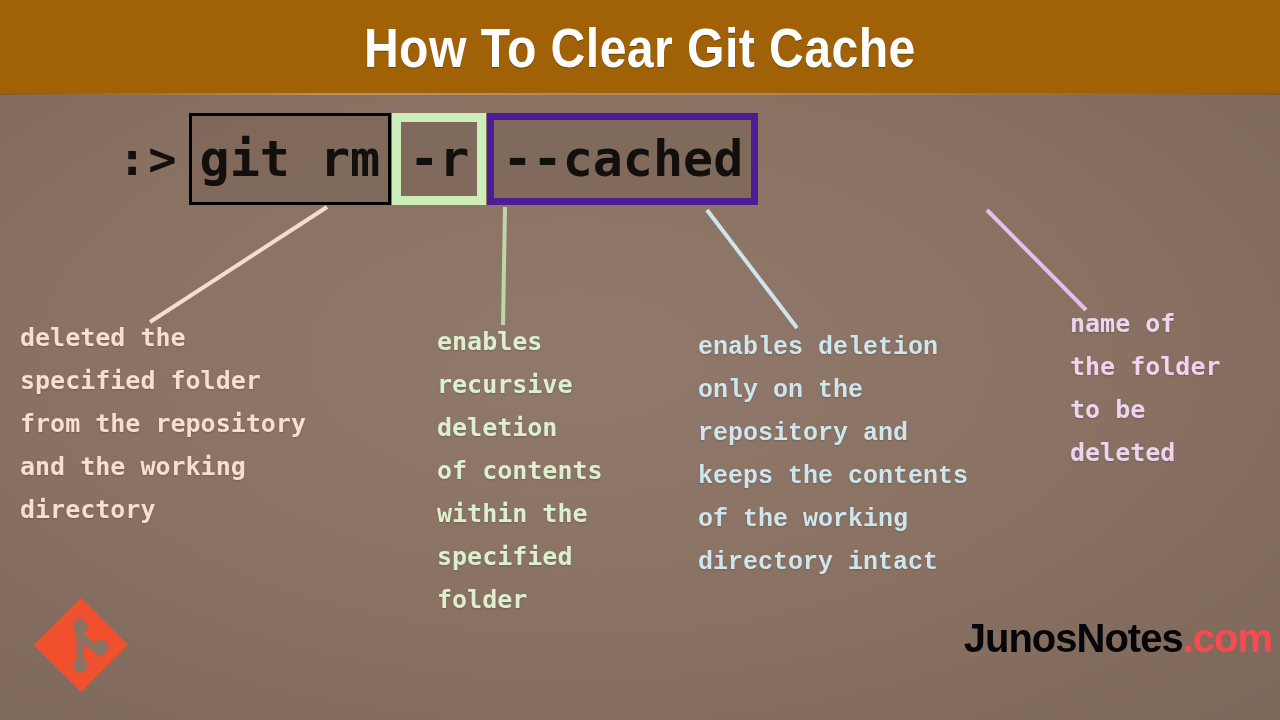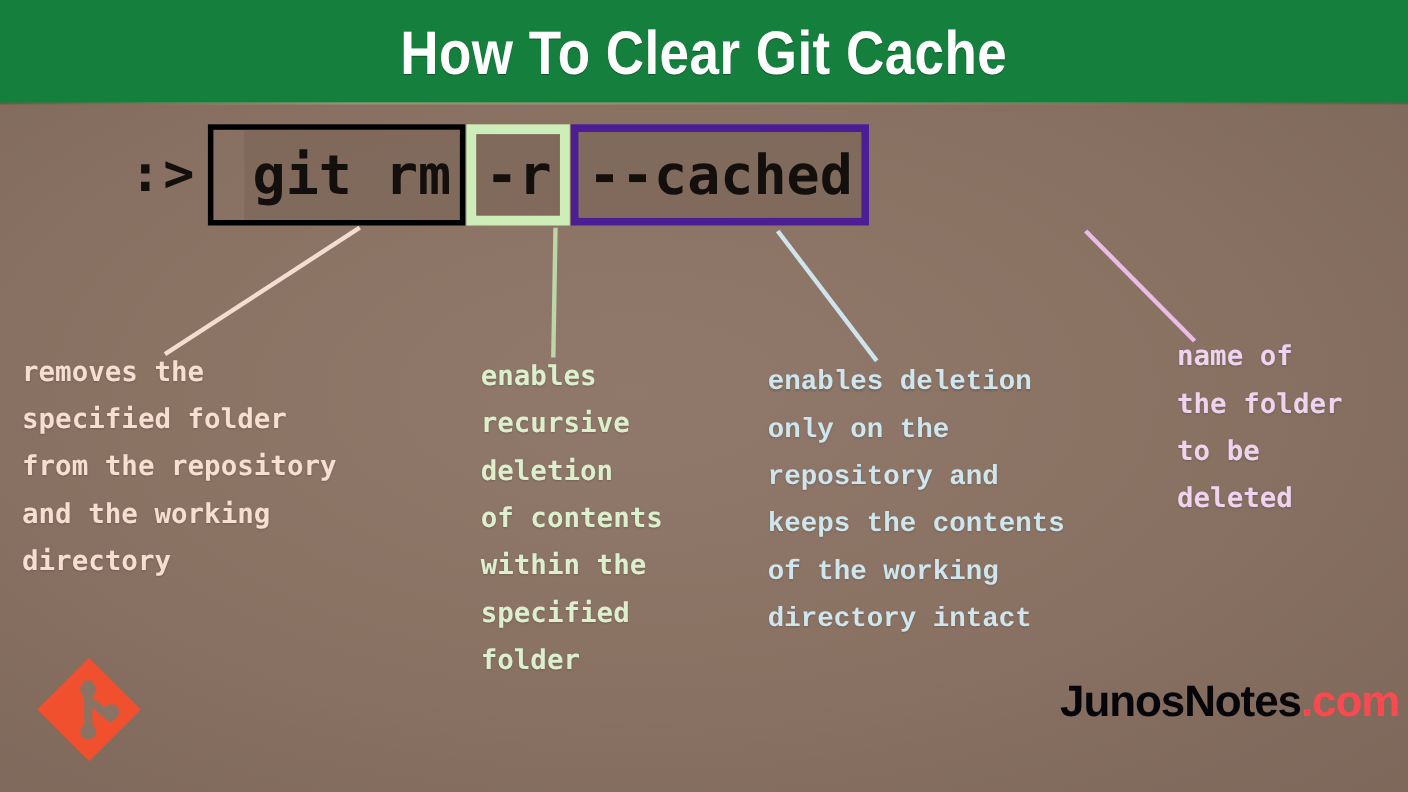--- a/index.html
+++ b/index.html
@@ -6,21 +6,21 @@
   body{
     width:1280px;height:720px;overflow:hidden;position:relative;
     background:#8b7364;
     font-family:"Liberation Sans",sans-serif;
   }
   #stage{position:absolute;inset:0;width:1280px;height:720px;overflow:hidden;}
 
   
   .header{
     position:absolute;left:0;top:0;width:1280px;height:95px;
-    background:#15803d;
+    background:#a16207;
     display:flex;align-items:center;justify-content:center;
   }
   .header-title{
     color:#ffffff;
     font-family:"Liberation Sans",sans-serif;
     font-size:56px;font-weight:bold;
     letter-spacing:0.5px;
     transform:scaleX(0.86);
     transform-origin:center;
     white-space:nowrap;
@@ -69,21 +69,21 @@
     background:rgba(120,99,86,0.55);
     padding:0 8px;
   }
   .token-text{
     color:#120f0d;
     font-family:"DejaVu Sans Mono","Liberation Mono",monospace;
     font-size:50px;font-weight:bold;line-height:1;
     white-space:pre;
     letter-spacing:0px;
   }
-  .tok-a{border:5px solid #000000;padding-left:28px;}
+  .tok-a{border:3px solid #000000;}
   .tok-b{border:9px solid #cdeeb9;}
   .tok-c{border:7px solid #4c1d95;}
   .tok-d{border:9px solid #eec2ee;}
 
   
   .lines{position:absolute;left:0;top:0;width:1280px;height:720px;pointer-events:none;}
 
   
   .note{
     position:absolute;
@@ -157,21 +157,21 @@
     </span>
 
     <span class="token tok-c">
       <span class="inner">
           <span class="token-text">--cached</span>
         </span>
     </span>
 
   </div>
 
-  <div class="note note-a">removes the
+  <div class="note note-a">deleted the
 specified folder
 from the repository
 and the working
 directory</div>
   <div class="note note-b">enables
 recursive
 deletion
 of contents
 within the
 specified

